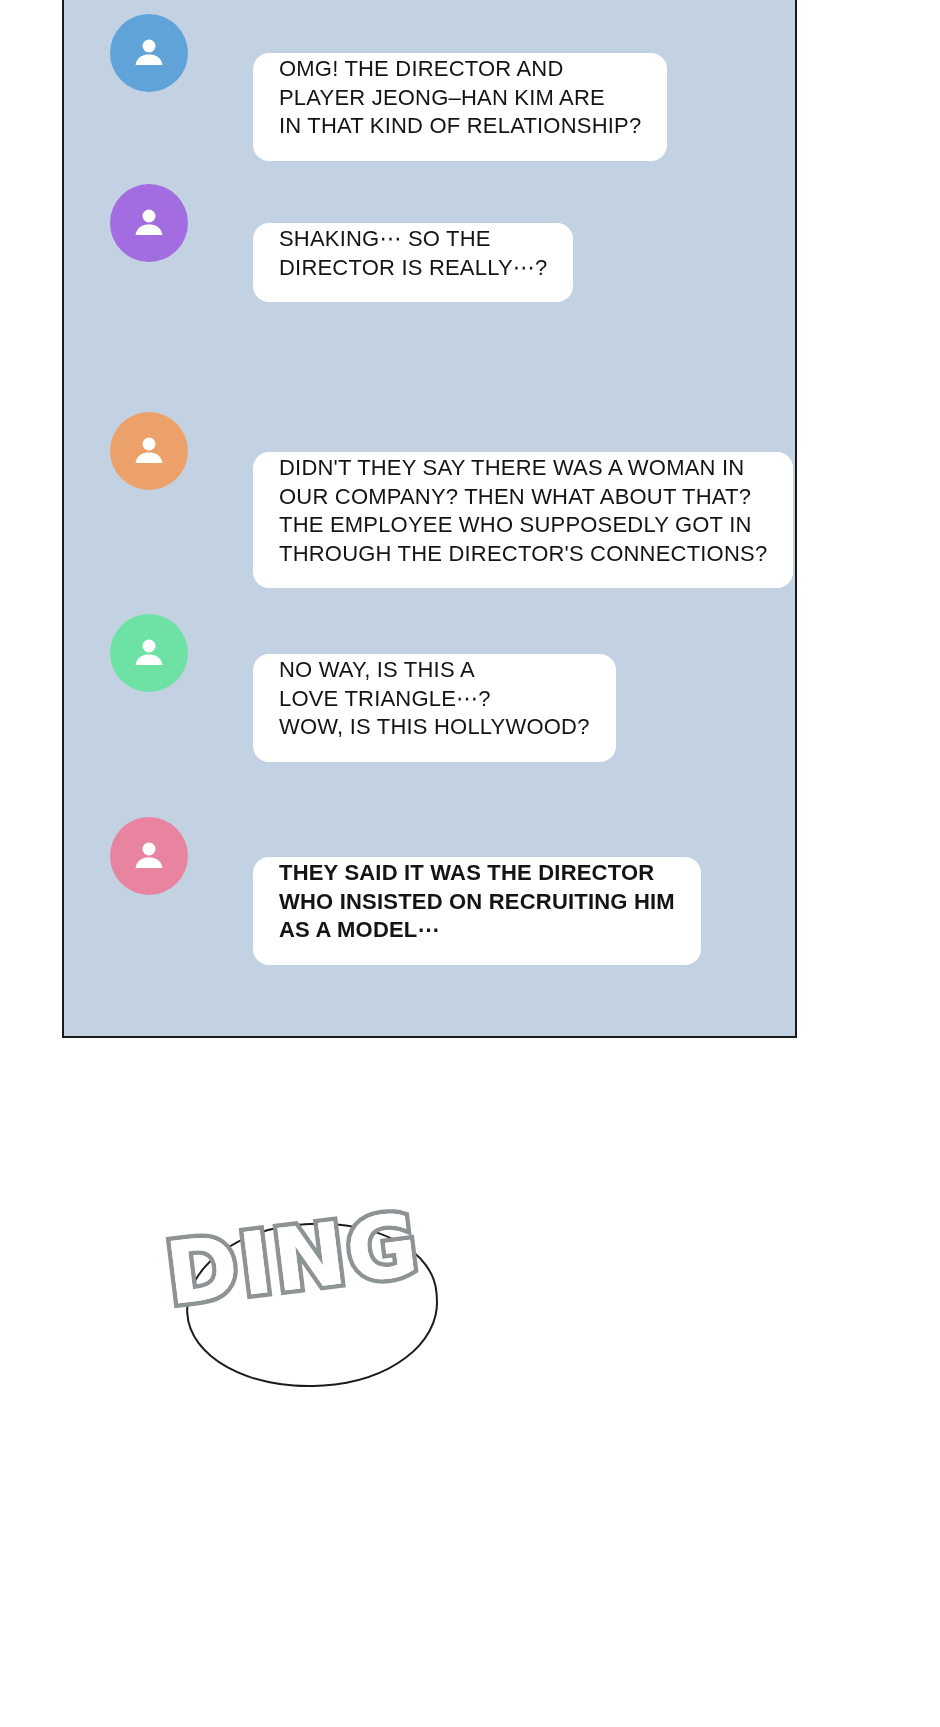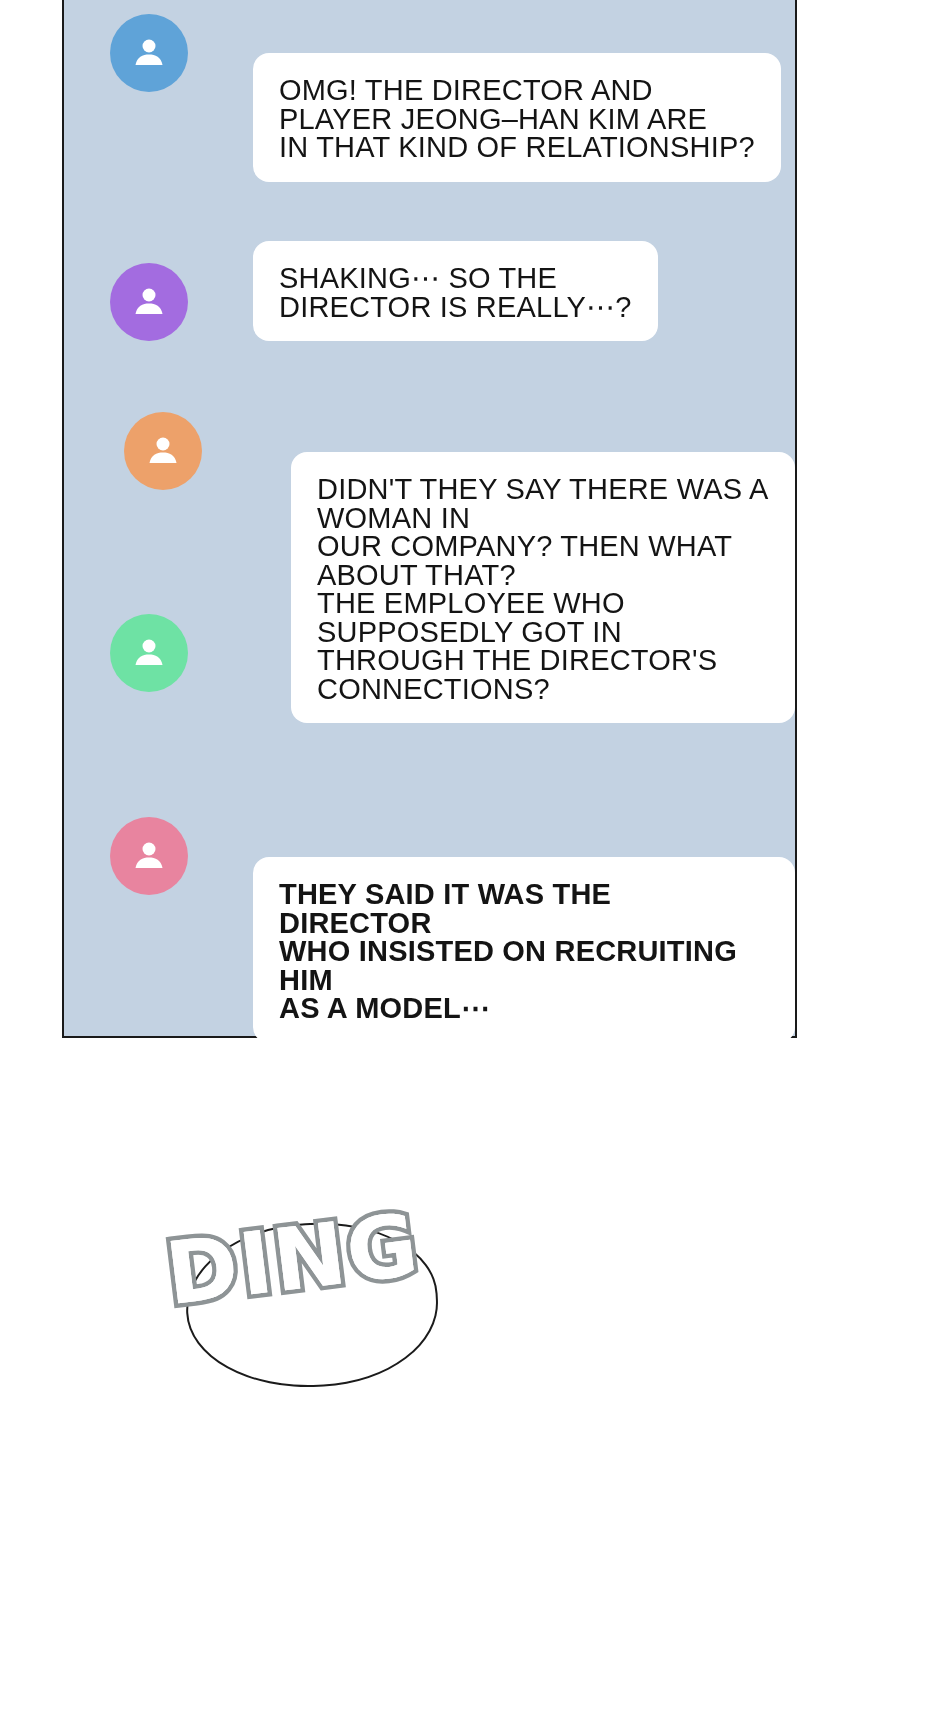--- a/index.html
+++ b/index.html
@@ -45,38 +45,38 @@
     position: absolute;
     left: 50%;
     top: 50%;
     transform: translate(-50%, -50%);
   }
 
   .bubble {
     position: relative;
     background: #ffffff;
     border-radius: 16px;
-    padding: 23px 26px 20px 26px;
+    padding: 2px 26px 20px 26px;
     color: #141414;
-    font-size: 29px;
+    font-size: 22px;
     line-height: 28.5px;
     letter-spacing: 0.2px;
     white-space: pre-line;
     box-sizing: border-box;
     text-transform: uppercase;
   }
 
   
   #row-1 { left: 46px; top: 22px; }
   #row-1 .bubble { margin-left: 65px; margin-top: 39px; }
 
-  #row-2 { left: 46px; top: 210px; align-items: flex-end; }
+  #row-2 { left: 46px; top: 192px; }
   #row-2 .bubble { margin-left: 65px; margin-top: 39px; }
 
-  #row-3 { left: 60px; top: 420px; gap: 24px; }
+  #row-3 { left: 46px; top: 420px; }
   #row-3 .bubble { margin-left: 65px; margin-top: 40px; }
 
   #row-4 { left: 46px; top: 622px; }
   #row-4 .bubble { margin-left: 65px; margin-top: 40px; }
 
   #row-5 { left: 46px; top: 825px; }
   #row-5 .bubble { margin-left: 65px; margin-top: 40px; font-weight: bold; }
 
   
   #sfx-ding {
@@ -163,20 +163,23 @@
 THROUGH THE DIRECTOR'S CONNECTIONS?</div>
   </div>
 
   <div class="msg-row" id="row-4">
     <div class="avatar" style="background:#6ee2a4">
       <svg width="40" height="40" viewBox="0 0 40 40">
         <circle cx="20" cy="13" r="6.5" fill="#ffffff"></circle>
         <path d="M6.5 32 C8 24 13.5 21.5 20 21.5 C26.5 21.5 32 24 33.5 32 Z" fill="#ffffff"></path>
       </svg>
     </div>
+    <div class="bubble">NO WAY, IS THIS A
+LOVE TRIANGLE⋯?
+WOW, IS THIS HOLLYWOOD?</div>
   </div>
 
   <div class="msg-row" id="row-5">
     <div class="avatar" style="background:#e8849f">
       <svg width="40" height="40" viewBox="0 0 40 40">
         <circle cx="20" cy="13" r="6.5" fill="#ffffff"></circle>
         <path d="M6.5 32 C8 24 13.5 21.5 20 21.5 C26.5 21.5 32 24 33.5 32 Z" fill="#ffffff"></path>
       </svg>
     </div>
     <div class="bubble">THEY SAID IT WAS THE DIRECTOR

